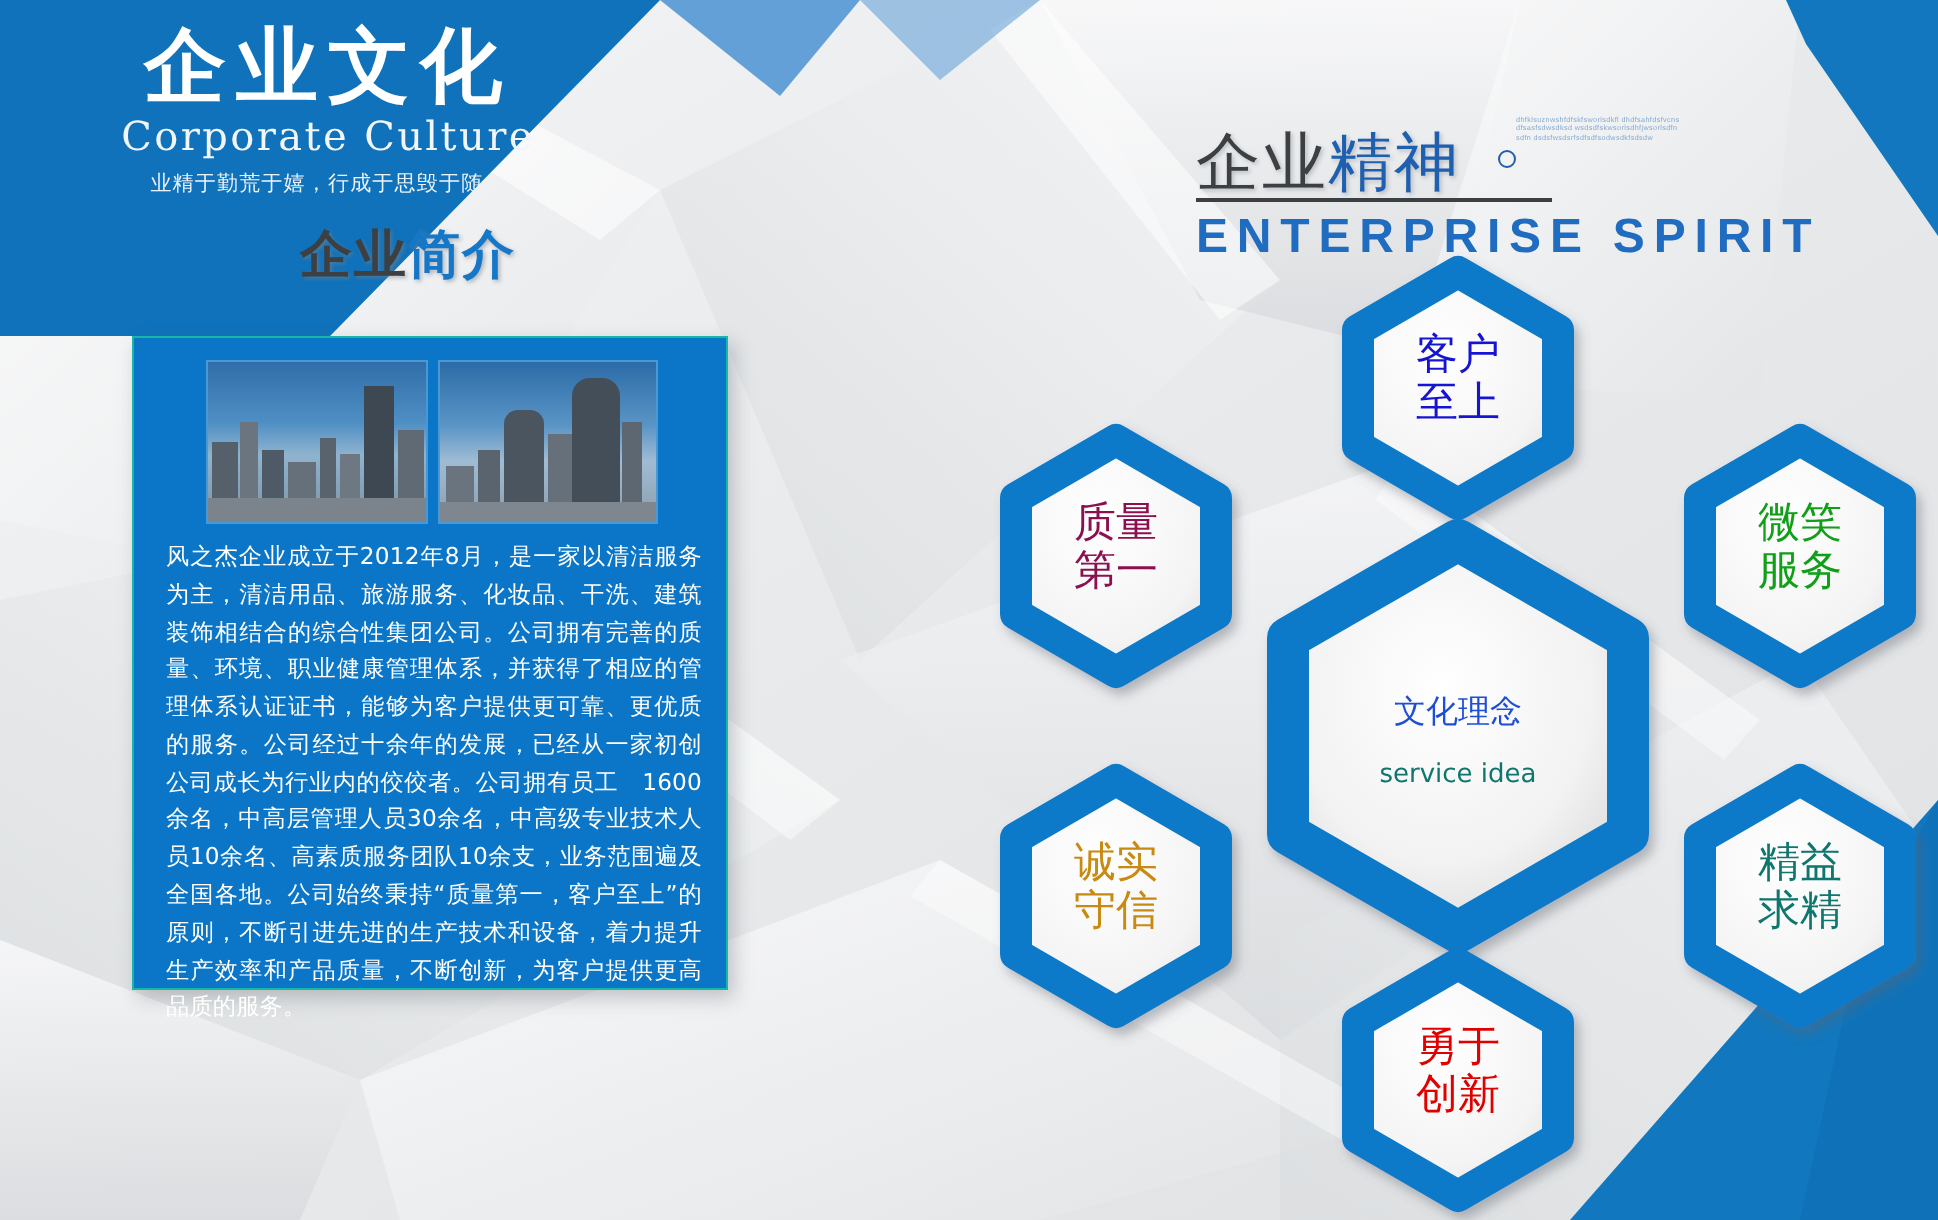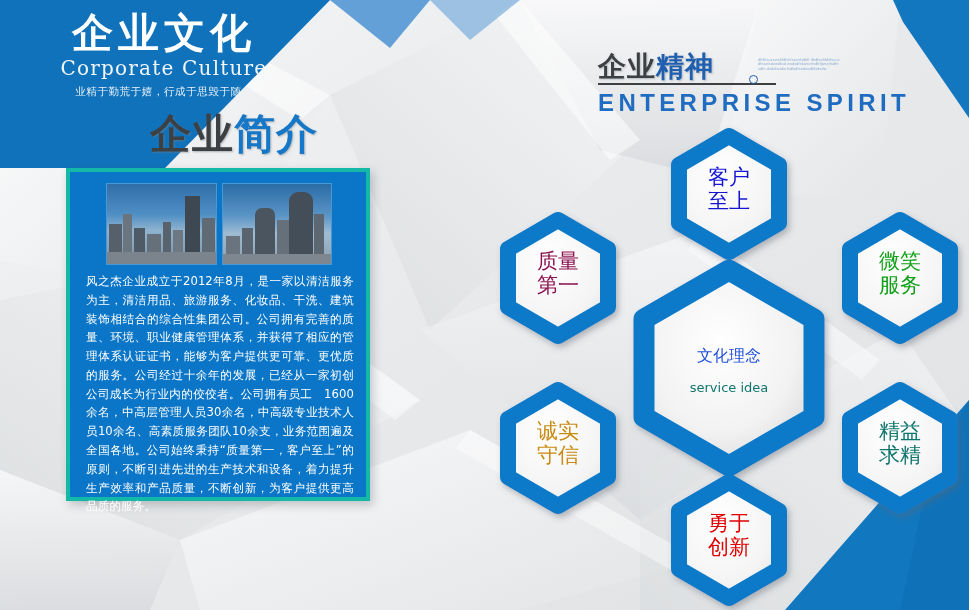--- a/index.html
+++ b/index.html
@@ -28,32 +28,32 @@
     font-size:20px;letter-spacing:1.2px;margin-top:1px;color:#f2f6fa;
   }
   .banner-sub{
     font-family:"DejaVu Sans","Liberation Sans",sans-serif;
     font-size:10.5px;letter-spacing:.6px;margin-top:5px;color:#eaf2fa;
   }
 
   
   .intro-title{
     position:absolute;left:150px;top:114px;z-index:7;
-    font-size:41px;font-weight:700;line-height:1;
+    font-size:26px;font-weight:700;line-height:1;
     letter-spacing:1px;white-space:nowrap;
     text-shadow:1px 1px 2px rgba(120,130,140,.55);
   }
   .intro-title .dark{color:#3c4043;}
   .intro-title .blue{color:#1577c8;}
 
   
   .card{
     position:absolute;left:66px;top:168px;width:296px;height:325px;
     background:#0b76c8;z-index:5;
-    border:4px solid #14b8a6;
+    border:1px solid #14b8a6;
     box-shadow:3px 4px 9px rgba(90,100,110,.33);
   }
   .card-photos{
     position:absolute;left:36px;top:11px;width:226px;height:80px;
     display:flex;gap:5px;
   }
   .photo{
     width:110px;height:80px;position:relative;overflow:hidden;
     border:1px solid rgba(255,255,255,.25);
   }
@@ -65,23 +65,24 @@
     position:absolute;left:16px;top:100px;right:12px;
     color:#ffffff;font-size:11.6px;line-height:1.62;
     text-align:justify;letter-spacing:.1px;
     font-family:"DejaVu Sans","Liberation Sans",sans-serif;
     text-indent:0;
   }
 
   
   .spirit{position:absolute;left:598px;top:53px;z-index:7;}
   .spirit-cn{
-    font-size:28px;font-weight:700;line-height:1;letter-spacing:1px;
+    font-size:32px;font-weight:400;line-height:1;letter-spacing:1px;
     white-space:nowrap;
     text-shadow:1px 1px 2px rgba(120,130,140,.45);
+    margin-top:12px;
   }
   .spirit-cn .dark{color:#3c4043;}
   .spirit-cn .blue{color:#1f5fb0;}
   .spirit-rule{
     width:178px;height:2px;background:#3c4043;margin-top:2px;
   }
   .spirit-en{
     margin-top:4px;font-size:24px;font-weight:700;color:#1f6cc0;
     letter-spacing:4.4px;white-space:nowrap;
   }

